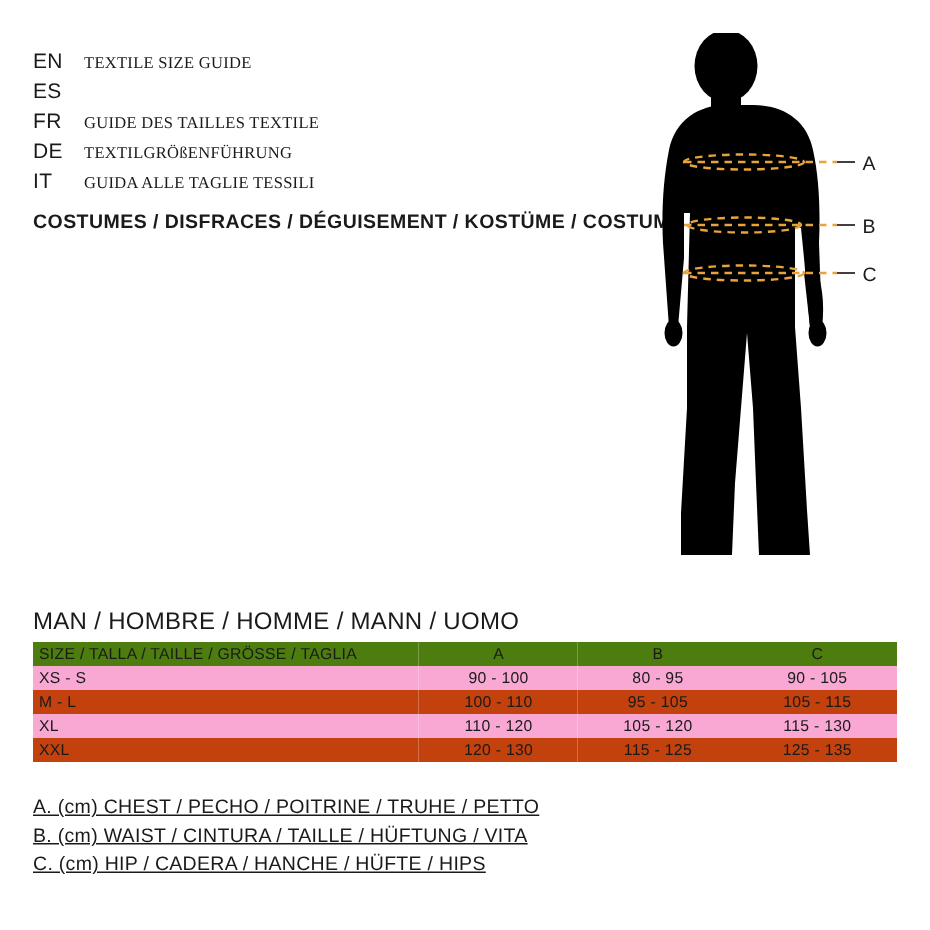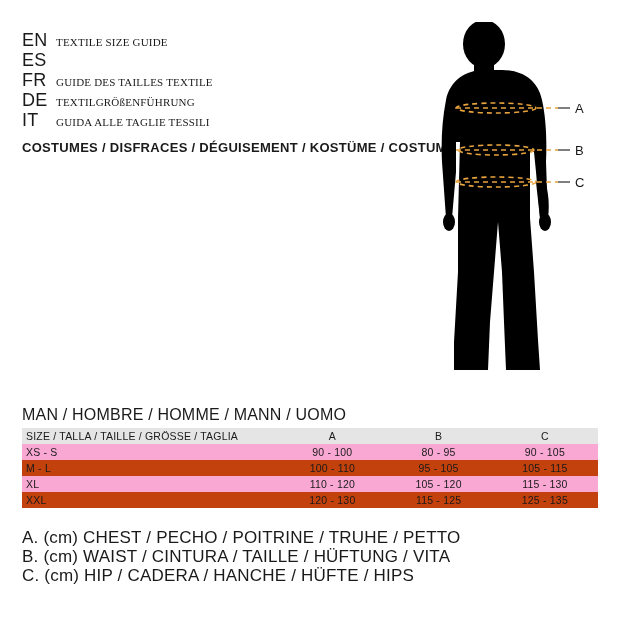--- a/index.html
+++ b/index.html
@@ -28,21 +28,21 @@
     display: flex;
     align-items: baseline;
     height: 20px;
     line-height: 20px;
     font-size: 12.5px;
     letter-spacing: 0.2px;
   }
   .lang-code {
     width: 34px;
     flex: 0 0 34px;
-    font-size: 18px;
+    font-size: 14px;
   }
   .lang-text {
     font-size: 11px;
     font-family: Liberation Serif, serif;
   }
 
   .section-title {
     position: absolute;
     left: 22px;
     top: 140px;
@@ -94,39 +94,40 @@
   table.size-table td.size-col {
     text-align: left;
     padding-left: 4px;
     width: 255px;
   }
   table.size-table th.meas,
   table.size-table td.meas {
     width: 107px;
   }
   table.size-table thead tr {
-    background: #e5e5e5;
+    background: #4d7c0f;
     padding-left: 14px;
   }
   table.size-table tbody tr.odd {
     background: #f9a8d4;
   }
   table.size-table tbody tr.even {
     background: #c2410c;
     margin-left: 24px;
   }
 
   
   .legend {
     position: absolute;
     left: 22px;
     top: 528px;
-    font-size: 17px;
+    font-size: 13px;
     line-height: 19px;
     letter-spacing: 0.2px;
+    text-decoration: underline;
   }
   .legend div { white-space: nowrap; }
 </style>
 </head>
 <body>
 
 <div class="page">
 
   <div class="lang-block">
     <div class="lang-row">

